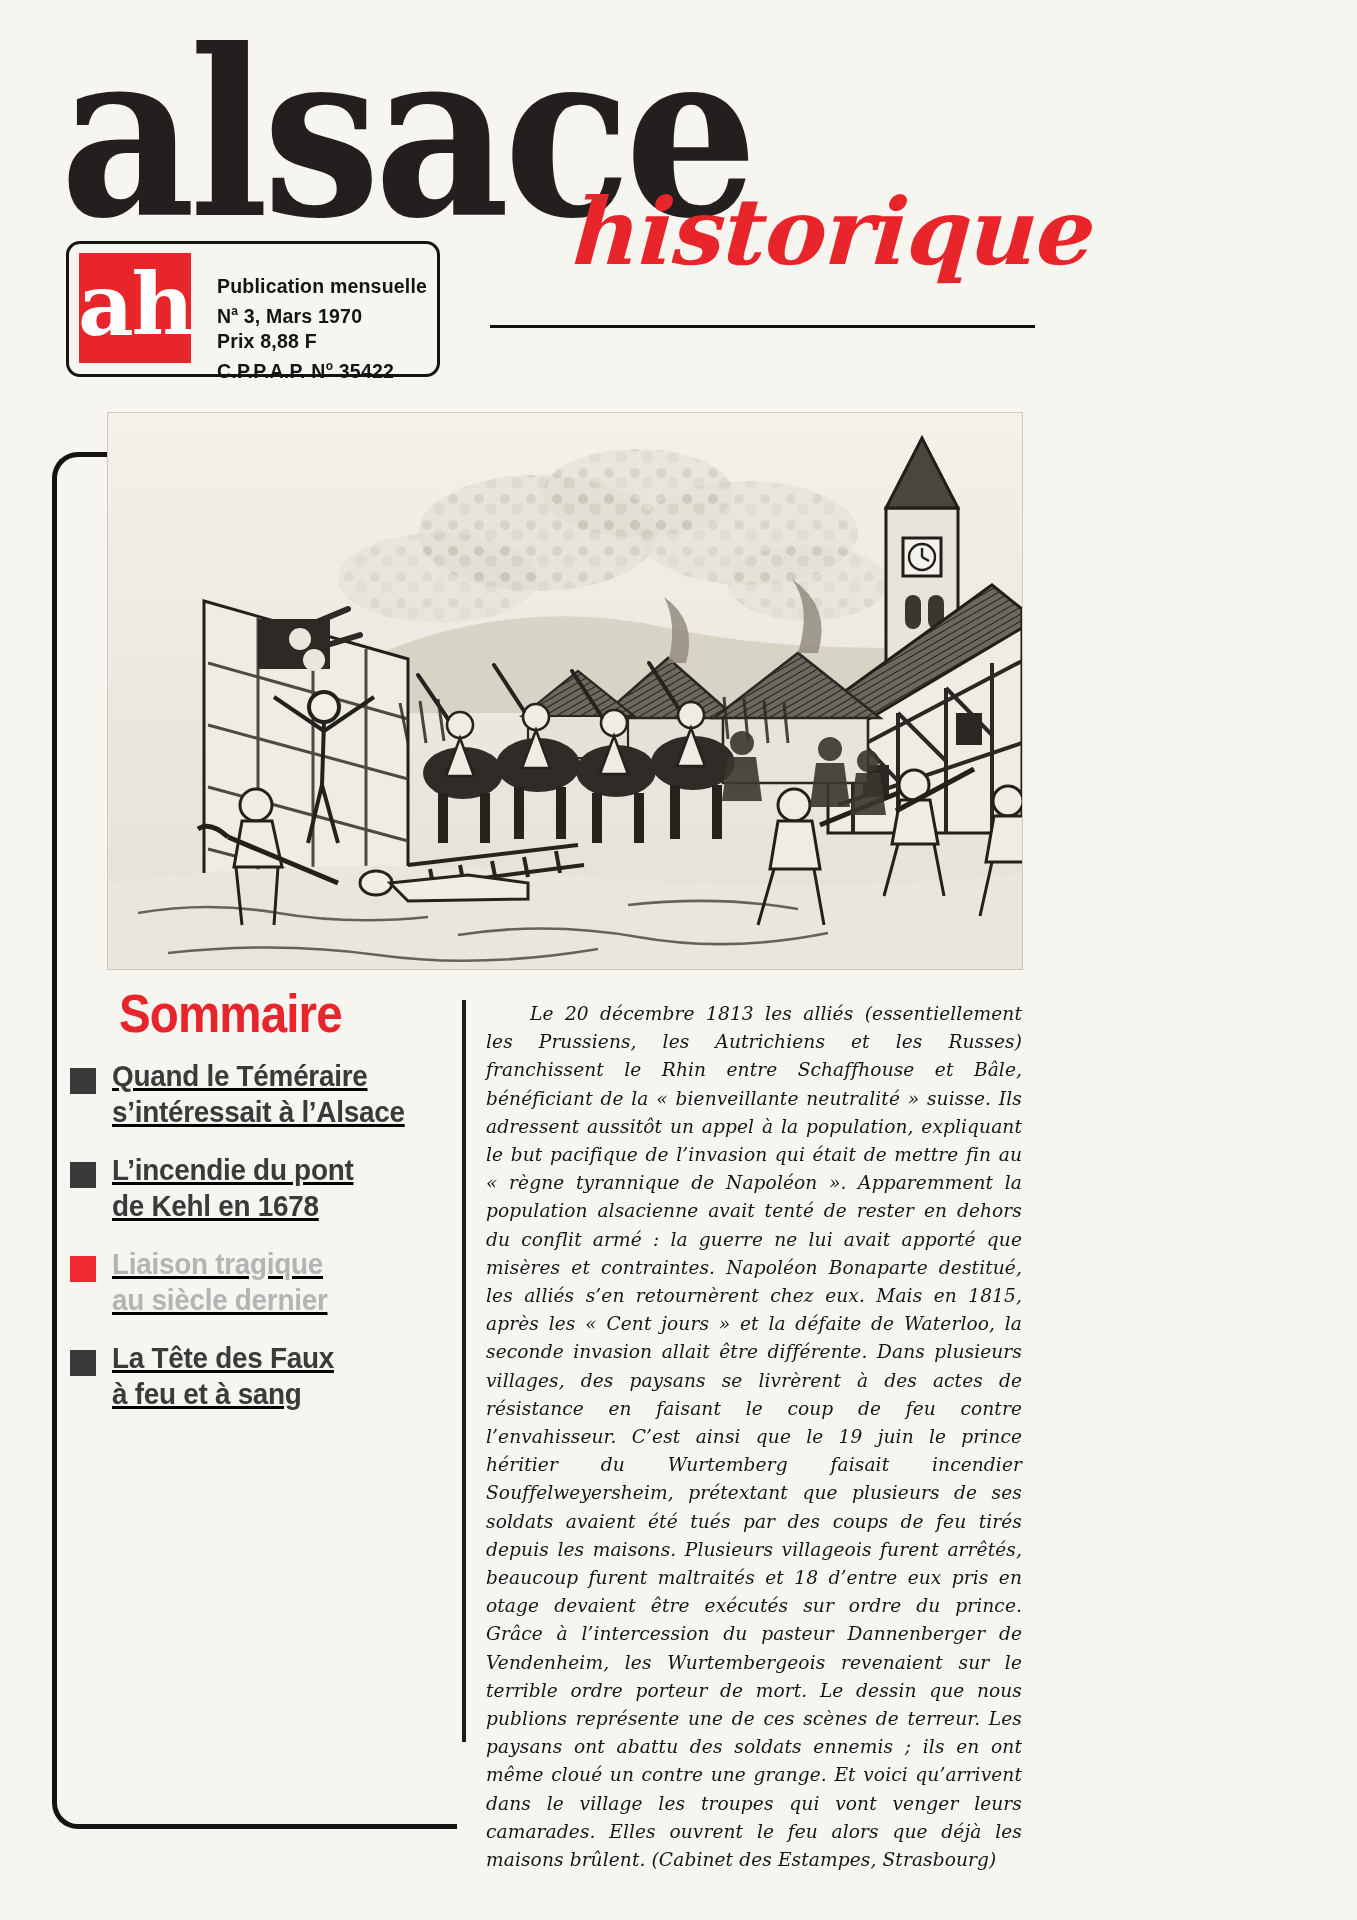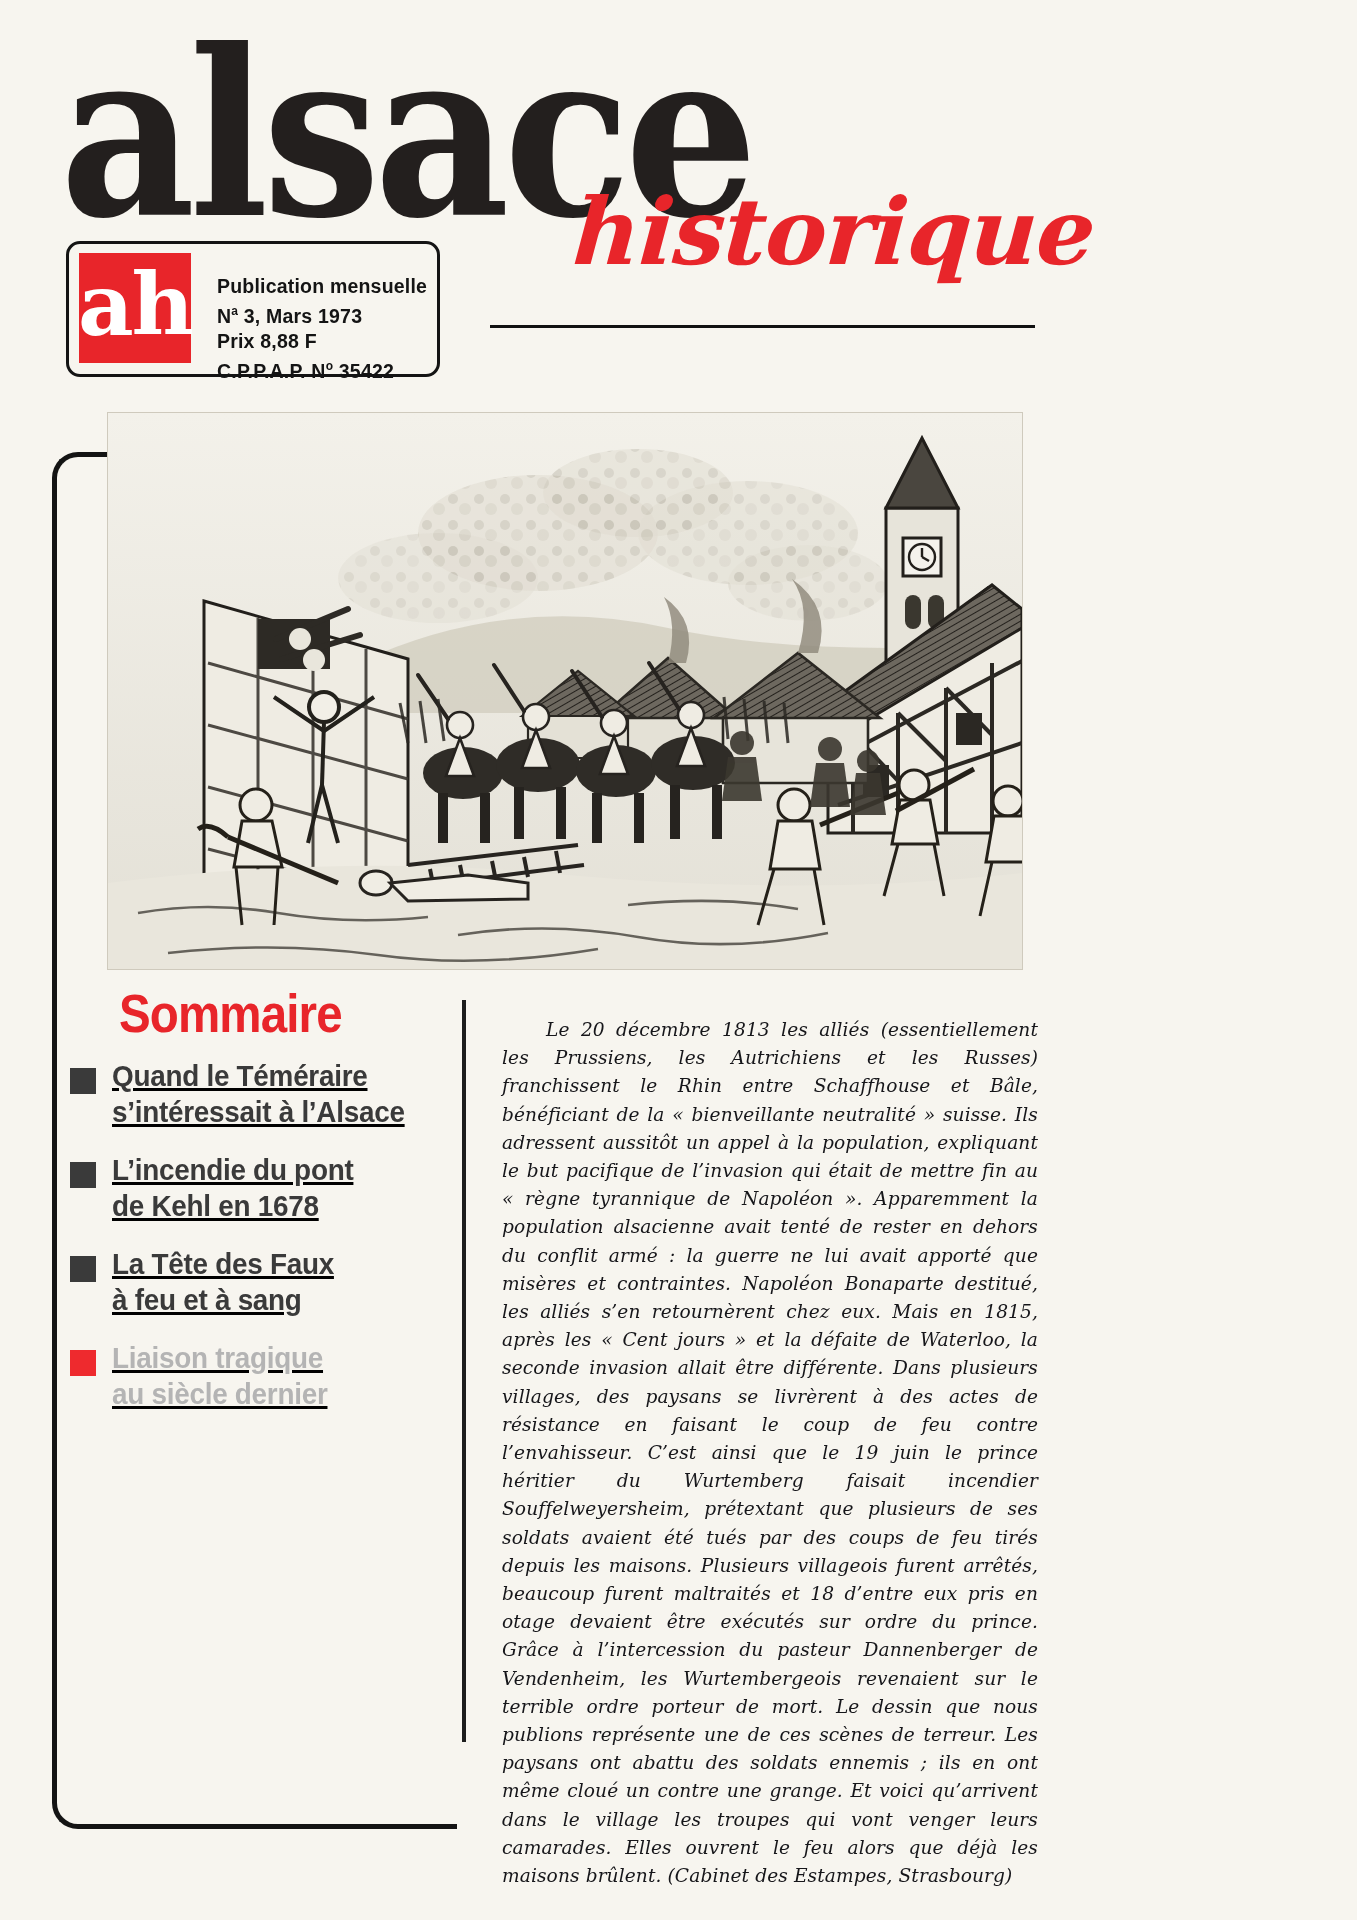--- a/index.html
+++ b/index.html
@@ -117,21 +117,21 @@
   .toc-label.grey{color:#b4b4b4;}
 
   
   .article{
     position:absolute;left:462px;top:1000px;width:560px;height:810px;
   }
   .article .vrule{
     position:absolute;left:0;top:0;width:4px;height:742px;background:#1d1d1d;
   }
   .article p{
-    position:absolute;left:24px;top:0;width:536px;margin:16px;
+    position:absolute;left:24px;top:0;width:536px;margin:0;
     font-family:"DejaVu Serif", serif;
     font-style:italic;
     font-size:18.6px;
     line-height:28.2px;
     color:#16161a;
     text-align:justify;
     text-indent:44px;
     letter-spacing:0.1px;
   }
 </style>
@@ -145,21 +145,21 @@
     <div class="word-historique">historique</div>
     <div class="rule-under-historique"></div>
   </div>
 
   <div class="infobox">
     <div class="ah-square">
       <div class="ah-text">ah</div>
     </div>
     <div class="info-lines">
       <div>Publication mensuelle</div>
-      <div><span>N</span><sup>a</sup><span> 3, Mars 1973</span></div>
+      <div><span>N</span><sup>a</sup><span> 3, Mars 1970</span></div>
       <div>Prix 8,88 F</div>
       <div><span>C.P.P.A.P. N</span><sup>o</sup><span> 35422</span></div>
     </div>
   </div>
 
   <div class="bracket"></div>
   <div class="bracket2"></div>
 
   <div class="illus">
     <svg viewBox="0 0 914 556" preserveAspectRatio="none">
@@ -392,29 +392,29 @@
     </div>
 
 
     <div class="toc-item">
       <span class="bullet dark"></span>
       <span class="toc-label black">L’incendie du pont
 de Kehl en 1678</span>
     </div>
 
     <div class="toc-item">
+      <span class="bullet red"></span>
+      <span class="toc-label grey">Liaison tragique
+au siècle dernier</span>
+    </div>
+
+    <div class="toc-item">
       <span class="bullet dark"></span>
       <span class="toc-label black">La Tête des Faux
 à feu et à sang</span>
-    </div>
-
-    <div class="toc-item">
-      <span class="bullet red"></span>
-      <span class="toc-label grey">Liaison tragique
-au siècle dernier</span>
     </div>
 
   </div>
 
   <div class="article">
     <div class="vrule"></div>
     <p>Le 20 décembre 1813 les alliés (essentiellement les Prussiens, les Autrichiens et les Russes) franchissent le Rhin entre Schaffhouse et Bâle, bénéficiant de la « bienveillante neutralité » suisse. Ils adressent aussitôt un appel à la population, expliquant le but pacifique de l’invasion qui était de mettre fin au « règne tyrannique de Napoléon ». Apparemment la population alsacienne avait tenté de rester en dehors du conflit armé : la guerre ne lui avait apporté que misères et contraintes. Napoléon Bonaparte destitué, les alliés s’en retournèrent chez eux. Mais en 1815, après les « Cent jours » et la défaite de Waterloo, la seconde invasion allait être différente. Dans plusieurs villages, des paysans se livrèrent à des actes de résistance en faisant le coup de feu contre l’envahisseur. C’est ainsi que le 19 juin le prince héritier du Wurtemberg faisait incendier Souffelweyersheim, prétextant que plusieurs de ses soldats avaient été tués par des coups de feu tirés depuis les maisons. Plusieurs villageois furent arrêtés, beaucoup furent maltraités et 18 d’entre eux pris en otage devaient être exécutés sur ordre du prince. Grâce à l’intercession du pasteur Dannenberger de Vendenheim, les Wurtembergeois revenaient sur le terrible ordre porteur de mort. Le dessin que nous publions représente une de ces scènes de terreur. Les paysans ont abattu des soldats ennemis ; ils en ont même cloué un contre une grange. Et voici qu’arrivent dans le village les troupes qui vont venger leurs camarades. Elles ouvrent le feu alors que déjà les maisons brûlent. (Cabinet des Estampes, Strasbourg)</p>
   </div>
 
 </div>

